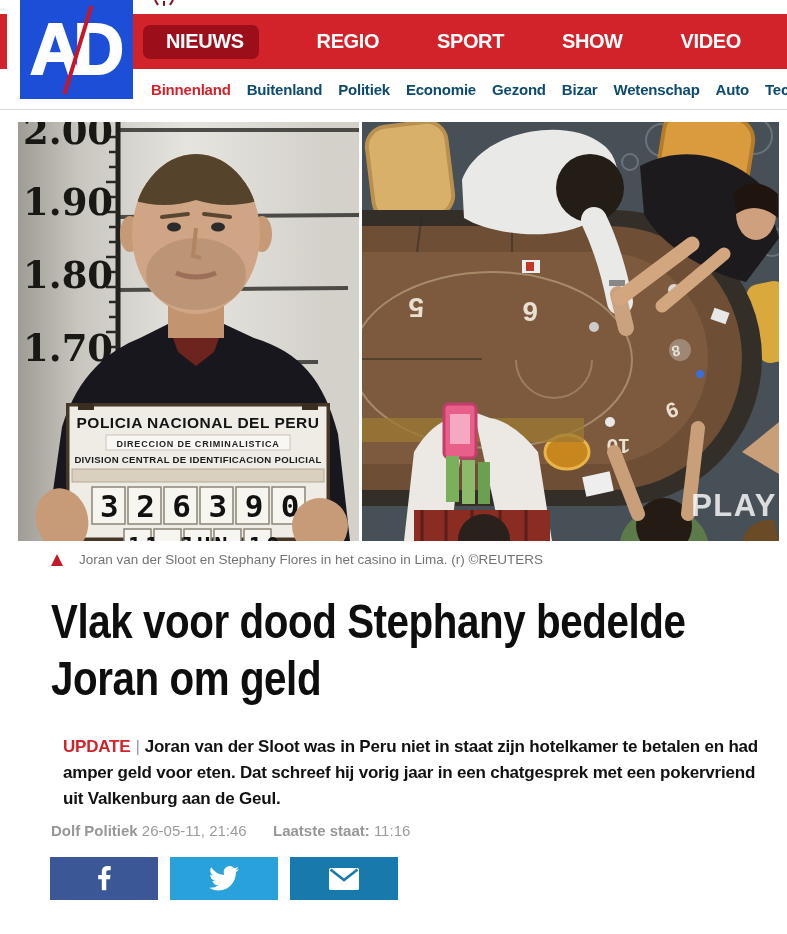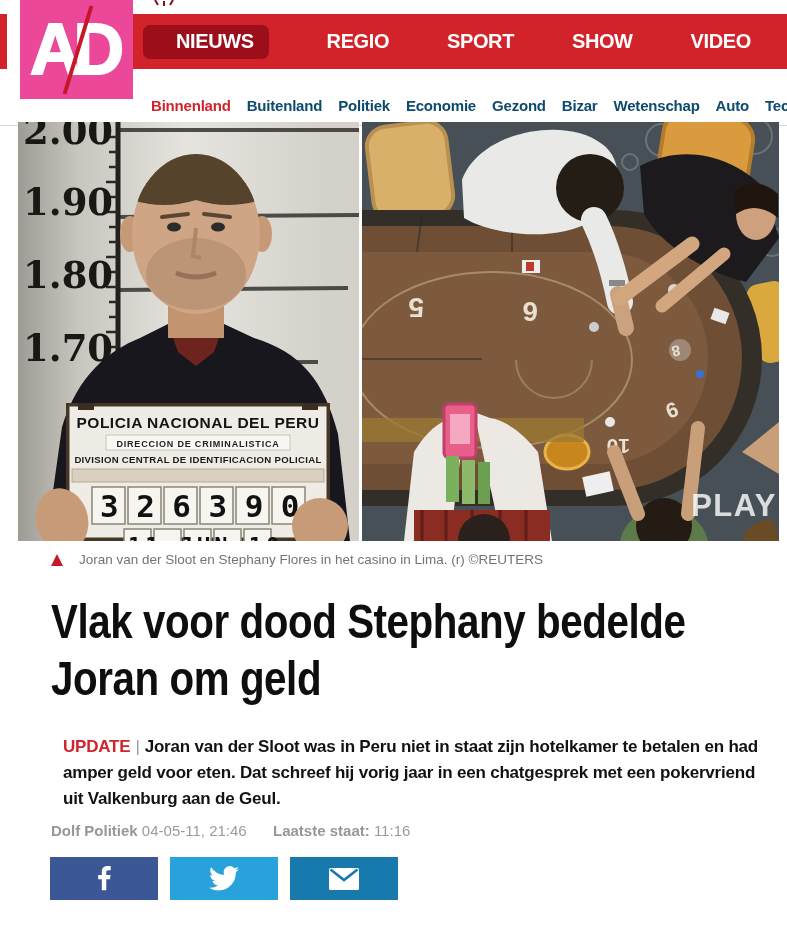--- a/index.html
+++ b/index.html
@@ -10,47 +10,47 @@
   }
   
   .topstrip { position:absolute; top:0; left:0; width:787px; height:14px; background:#fff; }
   .sun-partial { position:absolute; left:150px; top:0; }
 
   
   .redbar { position:absolute; top:14px; left:0; width:787px; height:55px; background:#d2232b; }
   .logo-gap { position:absolute; top:14px; left:7px; width:13px; height:55px; background:#fff; z-index:2; }
   .logo-box {
     position:absolute; top:0; left:20px; width:113px; height:99px;
-    background:#ec4899; z-index:3; display:flex; align-items:center; justify-content:center;
+    background:#1d4ed8; z-index:3; display:flex; align-items:center; justify-content:center;
     cursor:pointer; overflow:hidden;
   }
   .logo-text {
     color:#fff; font-weight:bold; font-size:70px; letter-spacing:-7px;
     transform:scaleY(1.02); -webkit-text-stroke:2px #fff; line-height:1; padding-right:6px;
   }
   .logo-slash {
     position:absolute; left:56px; top:4px; width:4px; height:92px;
     background:#c7162a; transform:rotate(17deg); z-index:4;
   }
   .main-nav {
     position:absolute; top:14px; left:143px; height:55px; z-index:2;
     display:flex; align-items:center; gap:16px;
   }
   .nav-item {
     color:#fff; font-weight:bold; font-size:20px; letter-spacing:-0.4px;
     cursor:pointer; white-space:nowrap;padding-left:42px;
   }
-  .nav-item.active { background:#9b0e1a; padding:5px 15px 6px 33px; border-radius:7px; }
+  .nav-item.active { background:#9b0e1a; padding:5px 15px 6px 23px; border-radius:7px; }
   .search-btn { background:none; border:none; padding:0; margin-left:6px; cursor:pointer; display:flex; align-items:center; }
 
   
   .sub-nav {
     position:absolute; top:69px; left:0; width:787px; height:41px; background:#fff;
     border-bottom:1px solid #d8d8d8; display:flex; align-items:center; gap:16px;
-    padding-left:151px; overflow:hidden; white-space:nowrap;margin-top:16px;
+    padding-left:151px; overflow:hidden; white-space:nowrap;
   }
   .sub-item { font-weight:bold; font-size:15px; color:#0c4a6e; cursor:pointer; flex:none; letter-spacing:-0.2px; }
   .sub-item.active { color:#d2232b; }
 
   
   .hero {
     position:absolute; top:122px; left:18px; width:761px; height:419px;
     display:flex; gap:3px; cursor:pointer;
   }
   .hero svg { display:block; }
@@ -337,21 +337,21 @@
   <span>Vlak voor dood Stephany bedelde</span>
   <span>Joran om geld</span>
 </h1>
 
 <p class="intro" style="margin:12px;">
   <span class="update">UPDATE</span><span class="sep">|</span><span>Joran van der Sloot was in Peru niet in staat zijn hotelkamer te betalen en had amper geld voor eten. Dat schreef hij vorig jaar in een chatgesprek met een pokervriend uit Valkenburg aan de Geul.</span>
 </p>
 
 <div class="byline">
   <span class="b">Dolf Politiek</span>
-  <span>04-05-11, 21:46</span>
+  <span>26-05-11, 21:46</span>
   <span class="gap"></span>
   <span class="b">Laatste staat:</span>
   <span>11:16</span>
 </div>
 
 <div class="share-row">
   <button class="share-btn share-fb">
     <svg width="15" height="26" viewBox="0 0 16 28">
       <path fill="#fff" d="M14.7.2v4.3h-2.5c-1.9 0-2.3.9-2.3 2.2v2.9h4.6l-.6 4.6H9.9V26H5.1V14.2H1.2V9.6h3.9V6.2C5.1 2.3 7.5 0 11.1 0c1.7 0 3.2.1 3.6.2z"></path>
     </svg>

